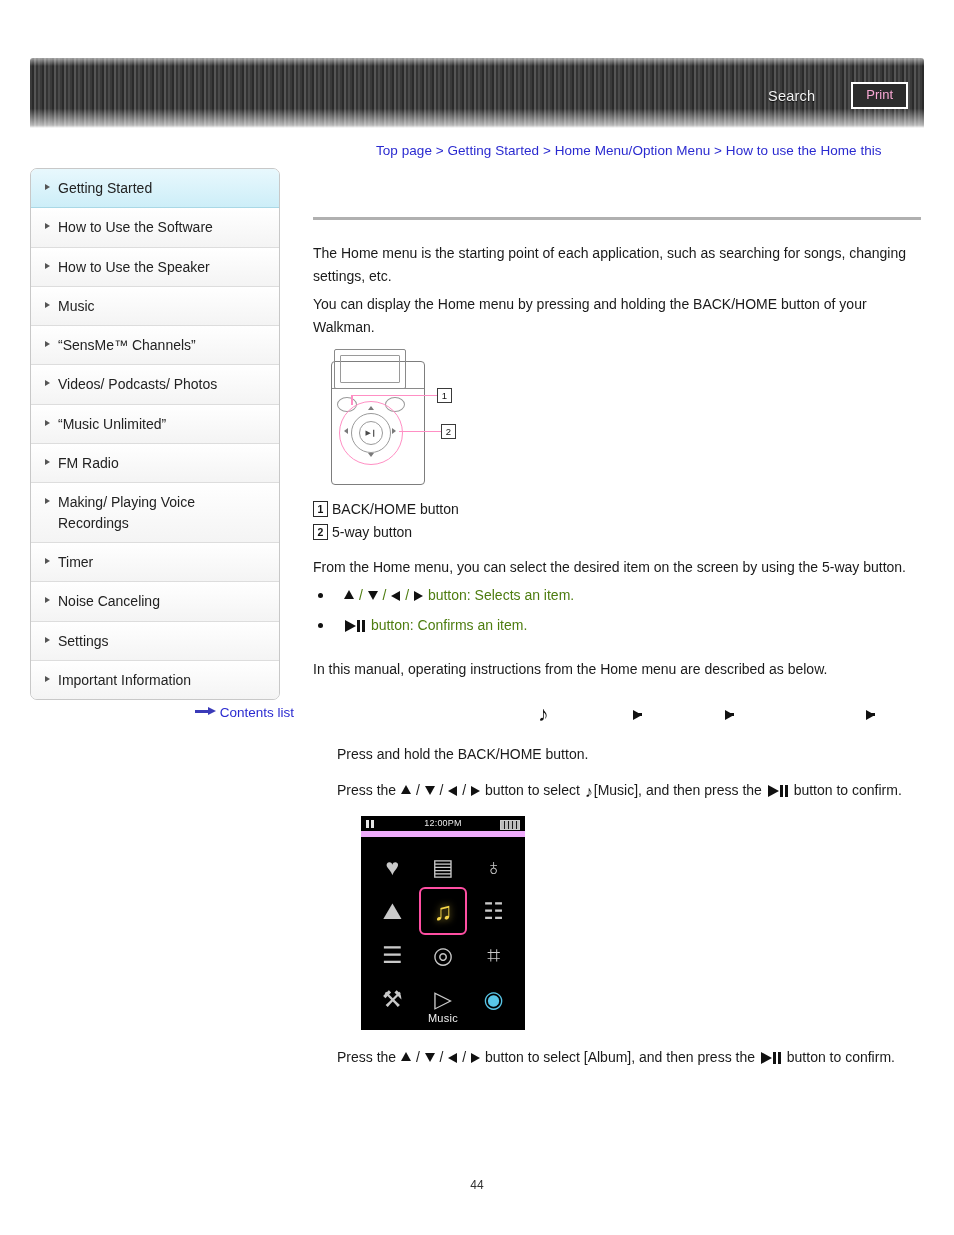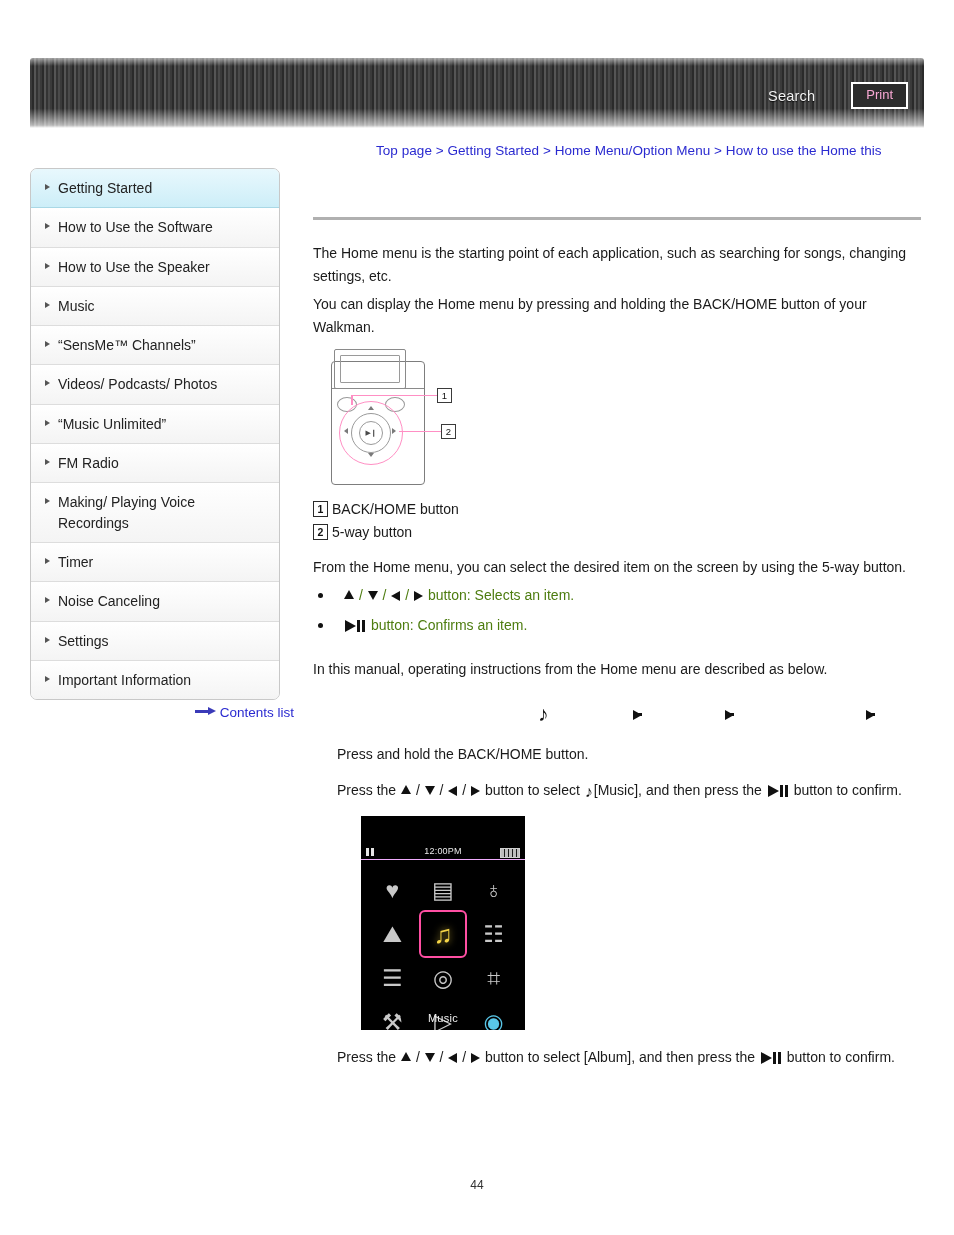--- a/index.html
+++ b/index.html
@@ -473,22 +473,21 @@
     margin: 14px 0 16px 24px;
     width: 164px;
     height: 214px;
     background: #000000;
     position: relative;
     overflow: hidden;
   }
   .hs-status {
     position: relative;
     height: 15px;
-    border-bottom: 1px solid #f0abfc;
-    margin-top: 28px;
+    border-bottom: 6px solid #f0abfc;
   }
   .hs-pause {
     position: absolute;
     left: 5px; top: 4px;
     width: 3px; height: 8px;
     background: #e6e6e6;
     box-shadow: 5px 0 0 0 #e6e6e6;
   }
   .hs-time {
     position: absolute;

